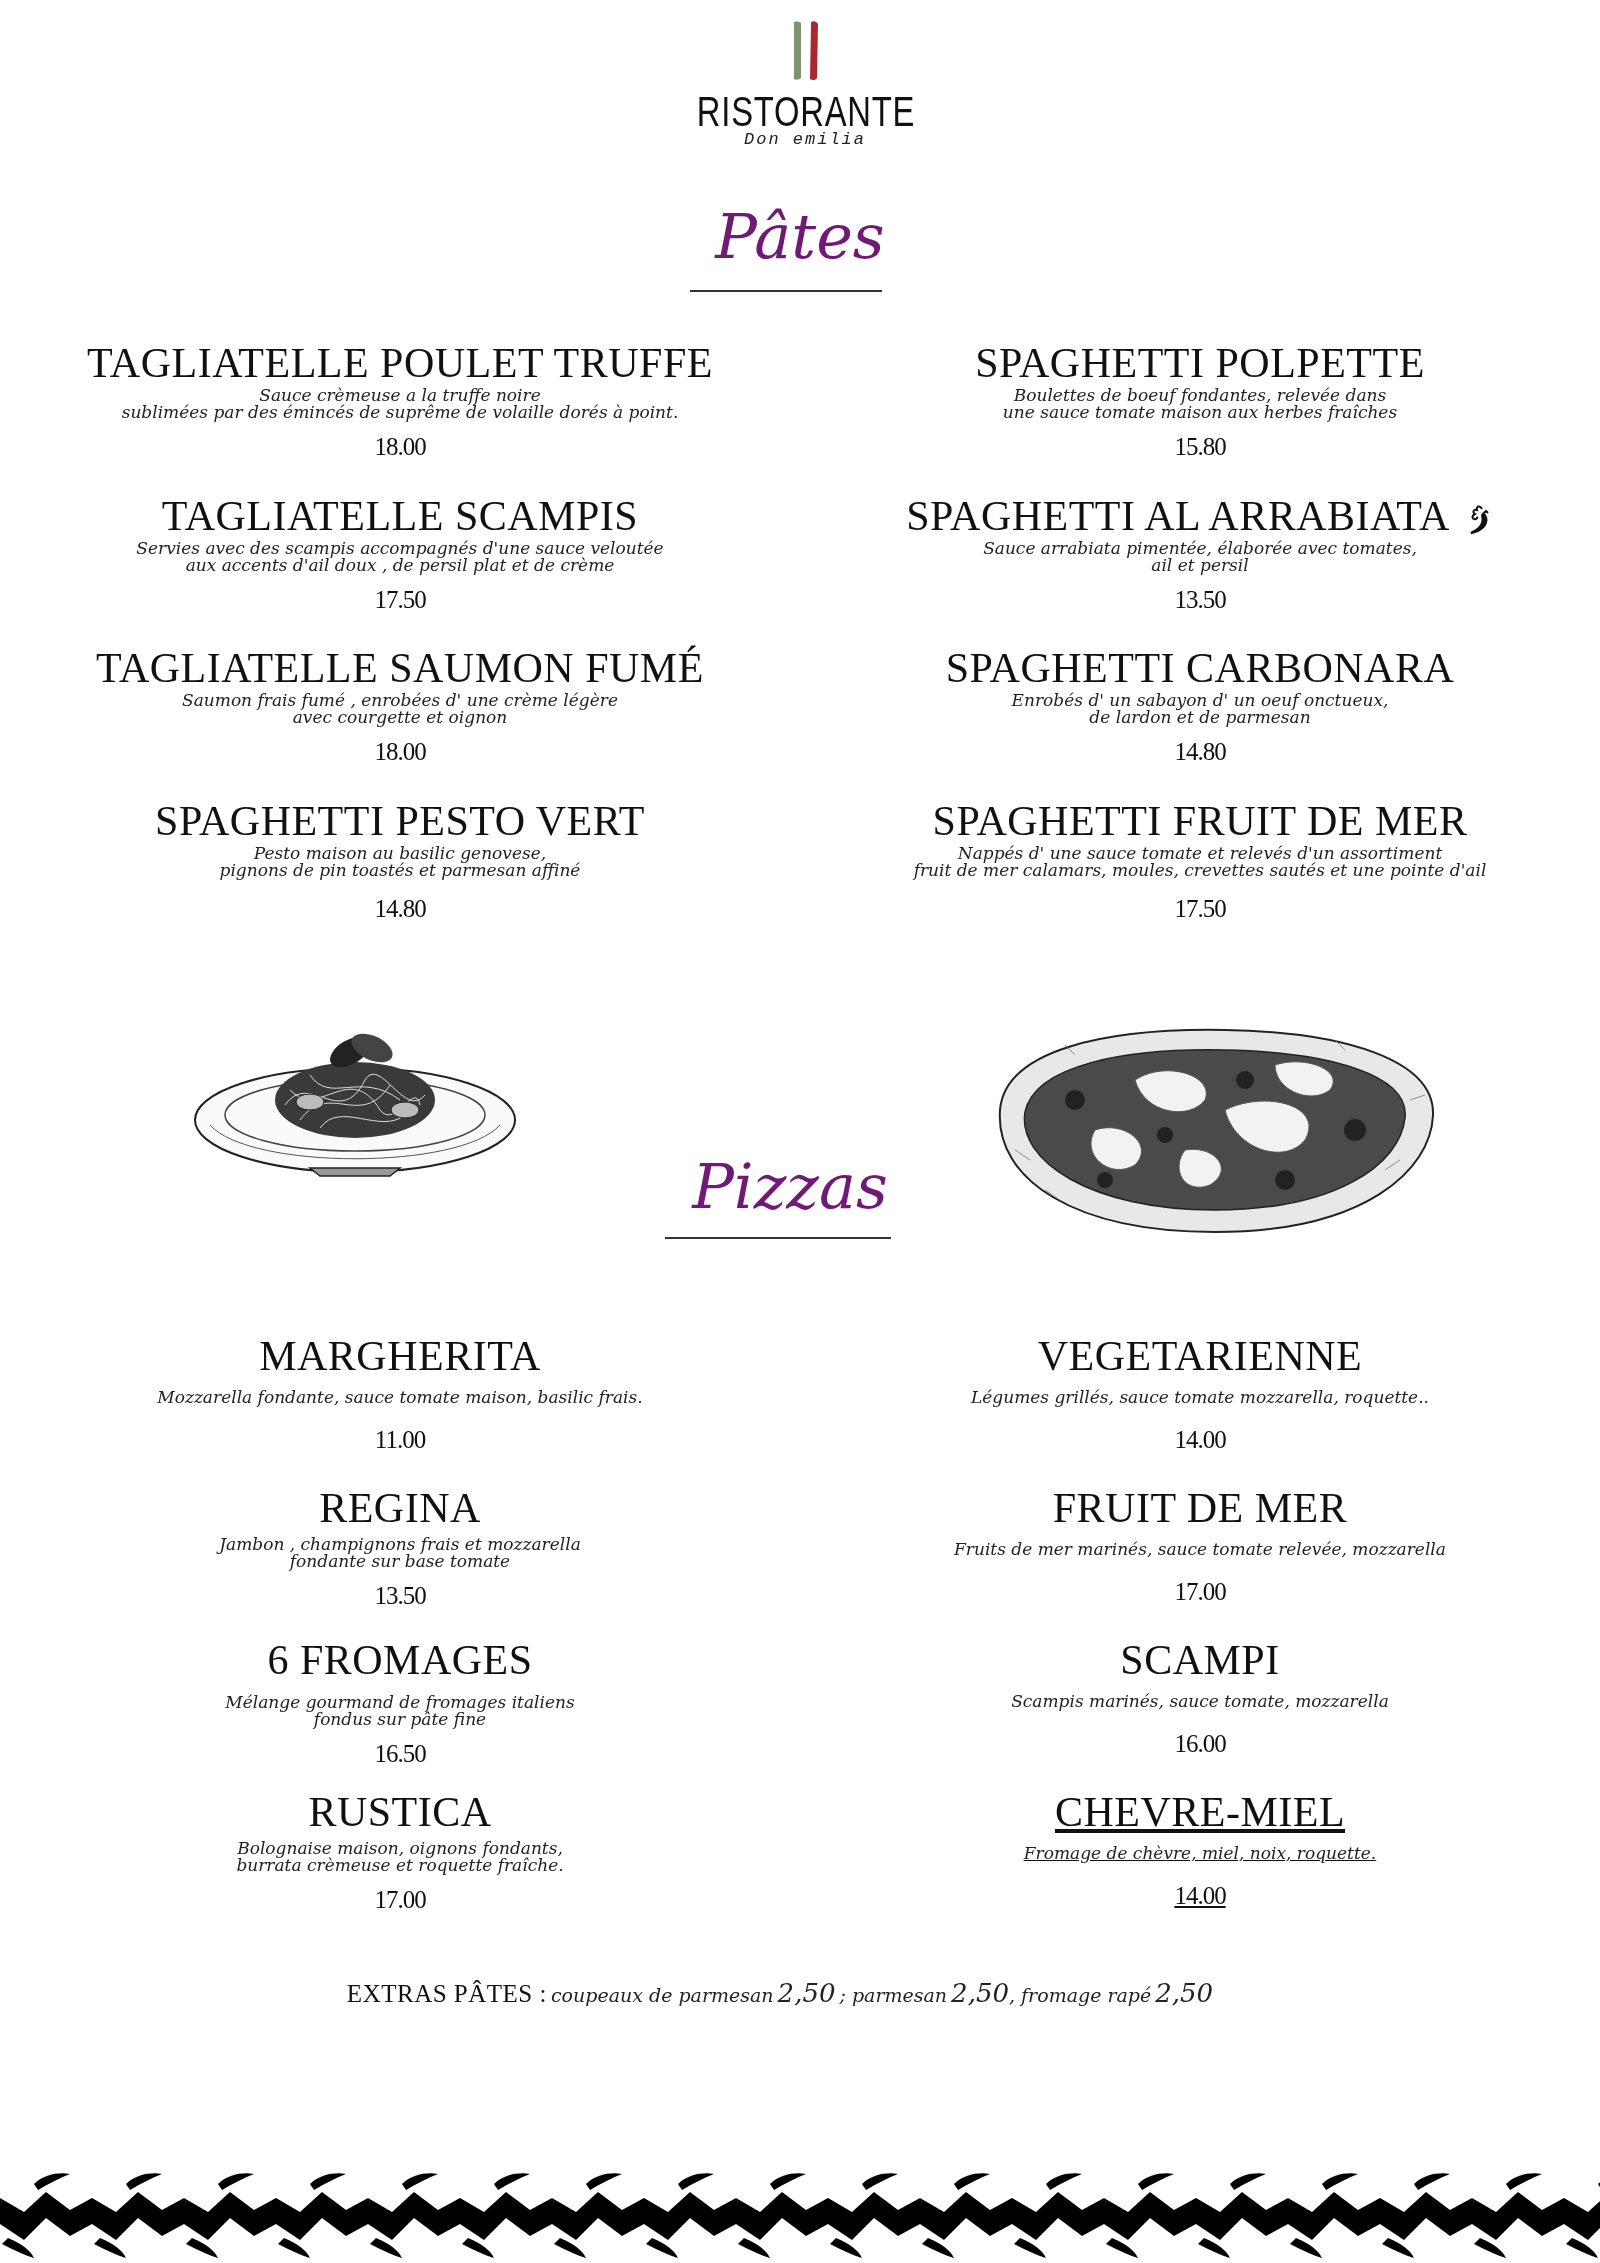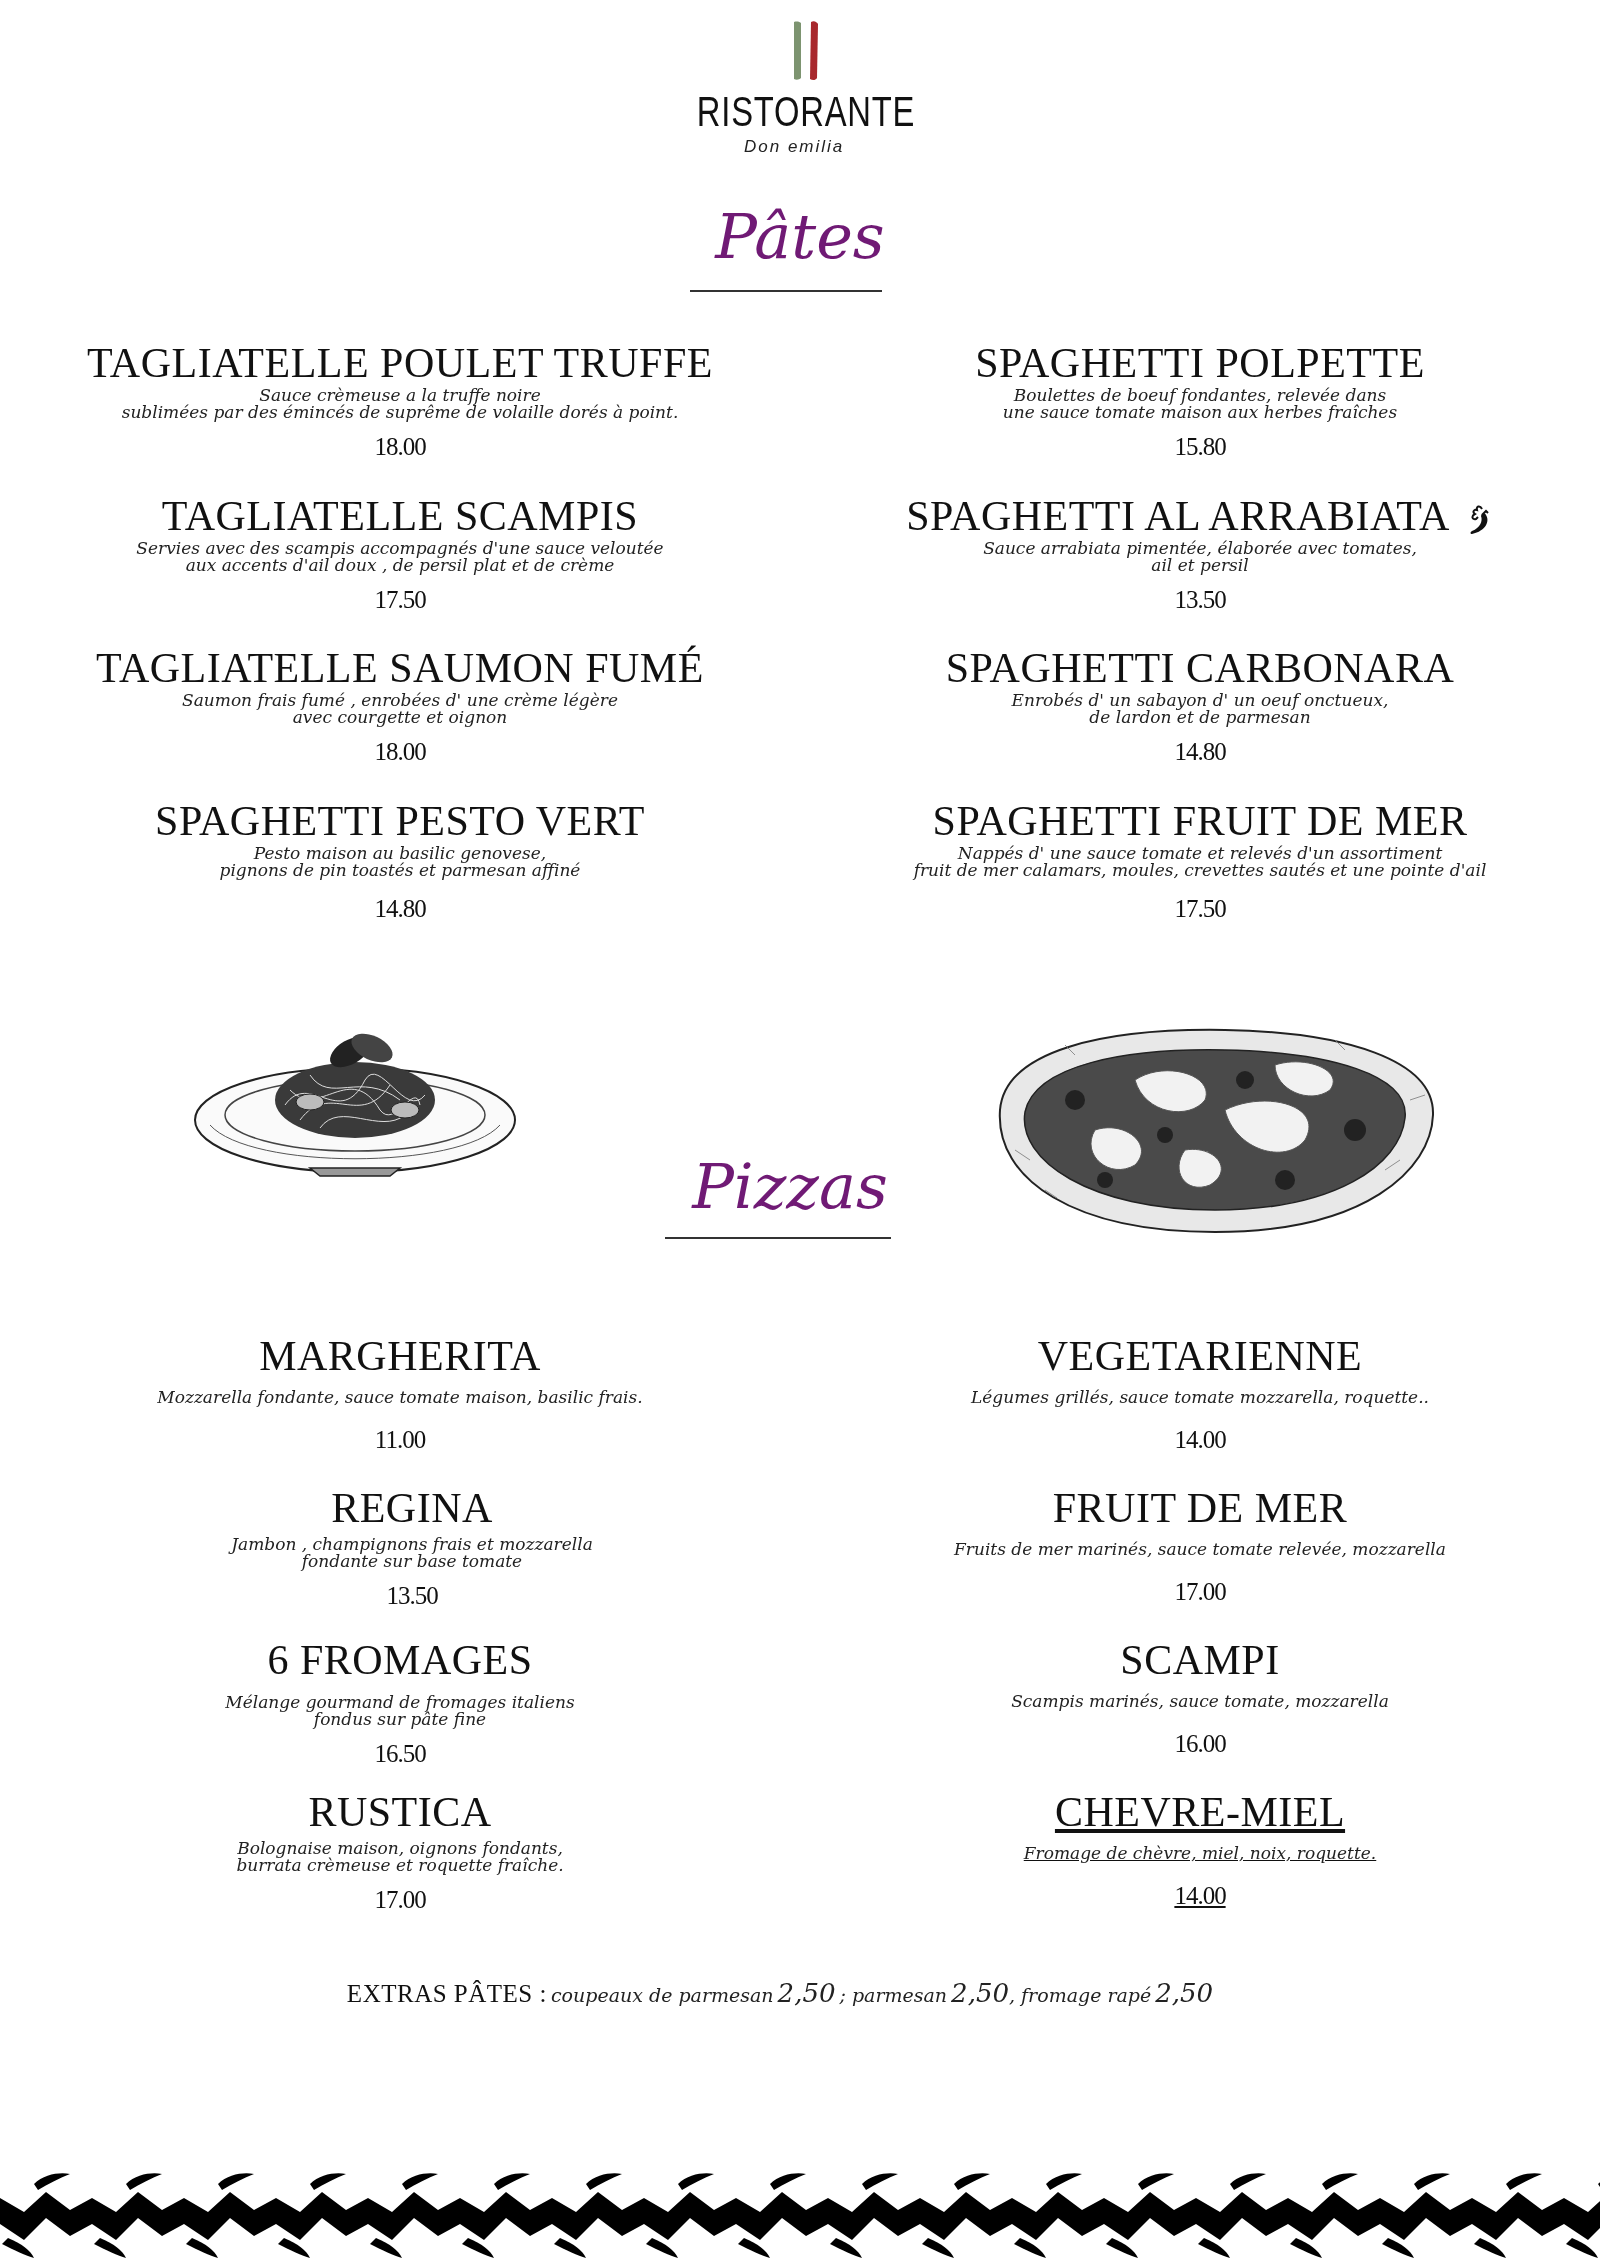--- a/index.html
+++ b/index.html
@@ -3,21 +3,21 @@
 <meta charset="utf-8">
 <style>
   * { margin: 0; padding: 0; box-sizing: border-box; }
   html, body { width: 1600px; height: 2263px; background: #ffffff; overflow: hidden; }
   body { position: relative; font-family: "Liberation Serif", "DejaVu Serif", serif; color: #111; }
 
   
   .logo { position: absolute; left: 656px; top: 0; width: 300px; height: 180px; text-align: center; }
   .logo-flag { position: absolute; left: 135px; top: 20px; width: 30px; height: 62px; }
   .logo-title { position: absolute; left: 0; width: 300px; top: 88px; font-family: "Liberation Sans", "DejaVu Sans", sans-serif; font-size: 42px; letter-spacing: 1px; font-weight: 400; transform: scaleX(0.78); transform-origin: center; color: #111; }
-  .logo-sub { position: absolute; left: 88px; top: 130px; font-family: Liberation Sans, sans-serif; font-style: italic; font-size: 17px; letter-spacing: 2px; color: #222; margin-top: 7px; }
+  .logo-sub { position: absolute; left: 88px; top: 130px; font-family: Liberation Mono, monospace; font-style: italic; font-size: 17px; letter-spacing: 2px; color: #222; }
 
   
   .section-title { position: absolute; text-align: center; font-family: "DejaVu Serif", serif; font-style: italic; font-size: 62px; font-weight: 400; color: #701a75; }
   .section-rule { position: absolute; height: 2px; background: #333; }
 
   
   .item { position: absolute; width: 720px; text-align: center; }
   .item-name { font-family: "Liberation Serif", serif; font-size: 42px; letter-spacing: 0.5px; line-height: 46px; color: #111; white-space: nowrap; }
   .item-desc { font-family: "DejaVu Serif", serif; font-style: italic; font-size: 17px; line-height: 15px; color: #222; white-space: nowrap; margin-top: 2px; }
   .item-desc.single { line-height: 24px; margin-top: 6px; }
@@ -163,21 +163,21 @@
   <div class="item-desc single">Mozzarella fondante, sauce tomate maison, basilic frais.</div>
   <div class="item-price gap">11.00</div>
 </div>
 
 <div class="item" style="left:840px; top:1333px;">
   <div class="item-name">VEGETARIENNE</div>
   <div class="item-desc single">Légumes grillés, sauce tomate mozzarella, roquette..</div>
   <div class="item-price gap">14.00</div>
 </div>
 
-<div class="item" style="left:52px; top:1485px;">
+<div class="item" style="left:40px; top:1485px;">
   <div class="item-name">REGINA</div>
   <div class="item-desc" style="margin-top:6px;">Jambon , champignons frais et mozzarella</div>
   <div class="item-desc">fondante sur base tomate</div>
   <div class="item-price">13.50</div>
 </div>
 
 <div class="item" style="left:840px; top:1485px;">
   <div class="item-name">FRUIT DE MER</div>
   <div class="item-desc single">Fruits de mer marinés, sauce tomate relevée, mozzarella</div>
   <div class="item-price gap">17.00</div>

